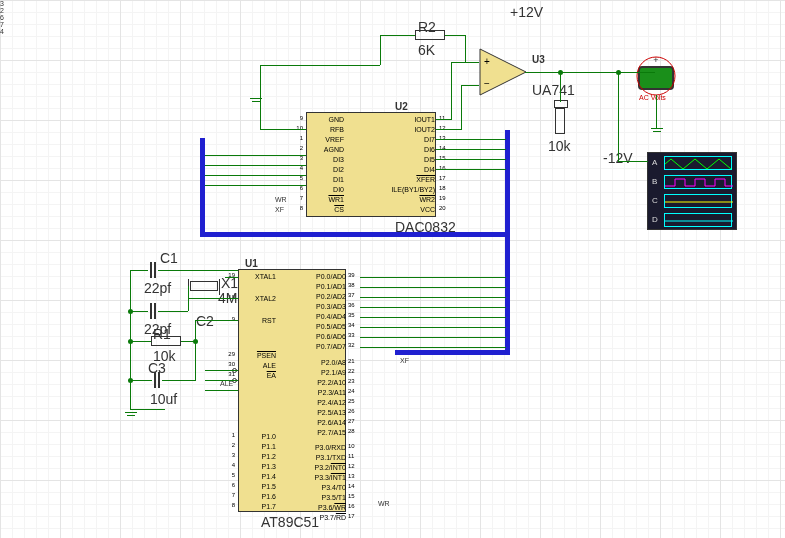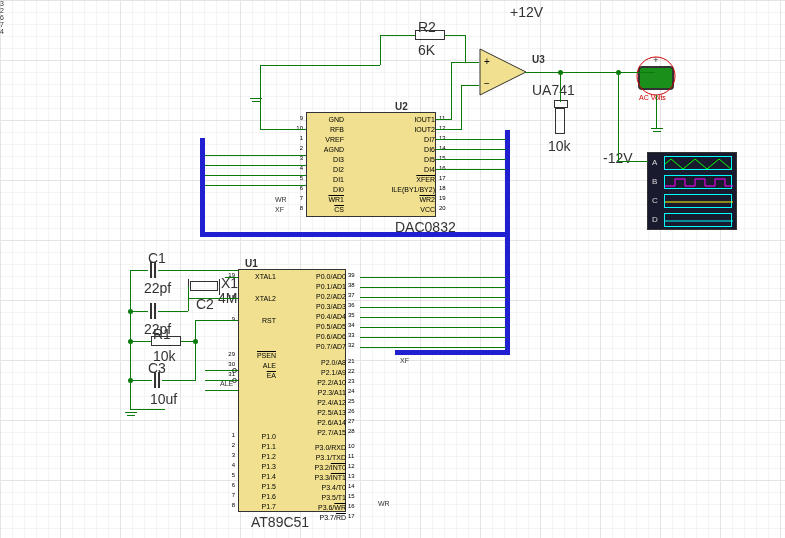--- a/index.html
+++ b/index.html
@@ -46,21 +46,21 @@
 </style>
 </head>
 <body>
 <div class="grid"></div>
 <div class="grid2"></div>
 
 <div class="canvas">
 
 <div class="ic" style="left:238px;top:269px;width:108px;height:243px"></div>
 <div class="title" style="left:245px;top:258px">U1</div>
-<div class="ref" style="left:251px;top:514px">AT89C51</div>
+<div class="ref" style="left:261px;top:514px">AT89C51</div>
 
 <div class="pinrow-l" style="left:241px;top:272px;width:35px">
 <div>XTAL1</div>
       <div style="margin-top:12px">XTAL2</div>
       <div style="margin-top:12px">RST</div>
 <div style="margin-top:25px"><span class="inv">PSEN</span></div>
       <div>ALE</div>
       <div><span class="inv">EA</span></div>
 </div>
 <div class="pinnum-l" style="left:217px;top:270px;width:18px">
@@ -256,24 +256,24 @@
 <div class="scope-wave" style="top:60px"><svg width="68" height="14">
           <line x1="0" y1="7" x2="68" y2="7" stroke="#0ff" stroke-width="1"></line>
         </svg></div>
 </div>
 
 <div class="xtal" style="left:190px;top:281px"></div>
 <div class="ref" style="left:221px;top:275px">X1</div>
 <div class="ref" style="left:218px;top:290px">4M</div>
 
 <div class="cap" style="left:148px;top:262px"><span class="cap-line"></span><span class="cap-plate"></span></div>
-<div class="ref" style="left:148px;top:250px">C1</div>
+<div class="ref" style="left:160px;top:250px">C1</div>
 <div class="ref" style="left:144px;top:280px">22pf</div>
 <div class="cap" style="left:148px;top:303px"><span class="cap-line"></span><span class="cap-plate"></span></div>
-<div class="ref" style="left:196px;top:296px">C2</div>
+<div class="ref" style="left:196px;top:313px">C2</div>
 <div class="ref" style="left:144px;top:321px">22pf</div>
 
 <div class="res" style="left:151px;top:336px"></div>
 <div class="ref" style="left:153px;top:326px">R1</div>
 <div class="ref" style="left:153px;top:348px">10k</div>
 
 <div class="cap" style="left:152px;top:372px"><span class="cap-line"></span><span class="cap-plate"></span></div>
 <div class="ref" style="left:148px;top:360px">C3</div>
 <div class="ref" style="left:150px;top:391px">10uf</div>
 

